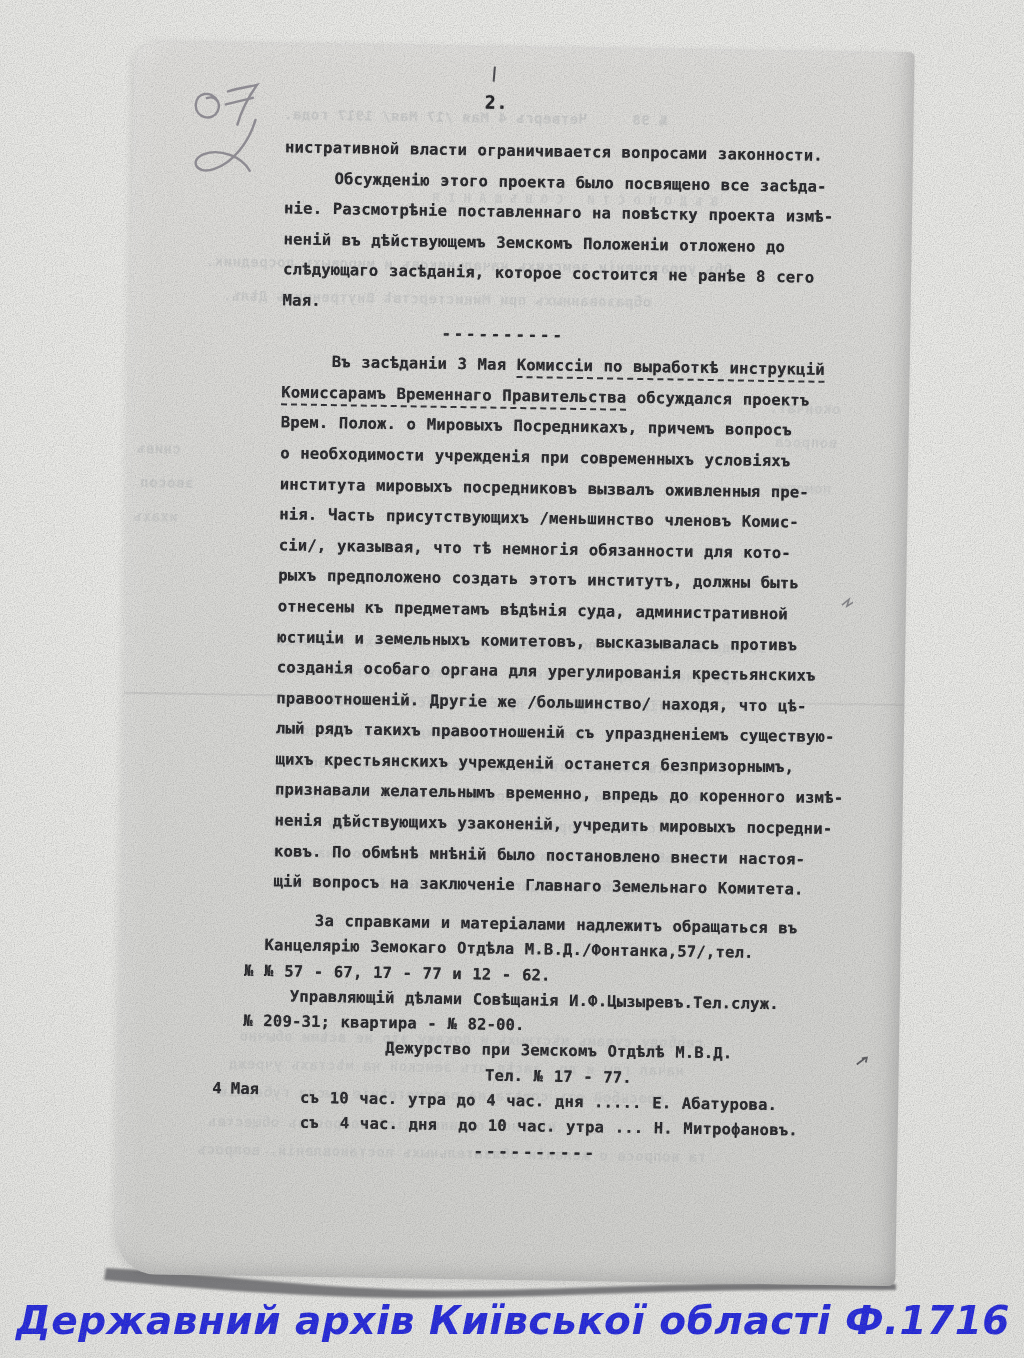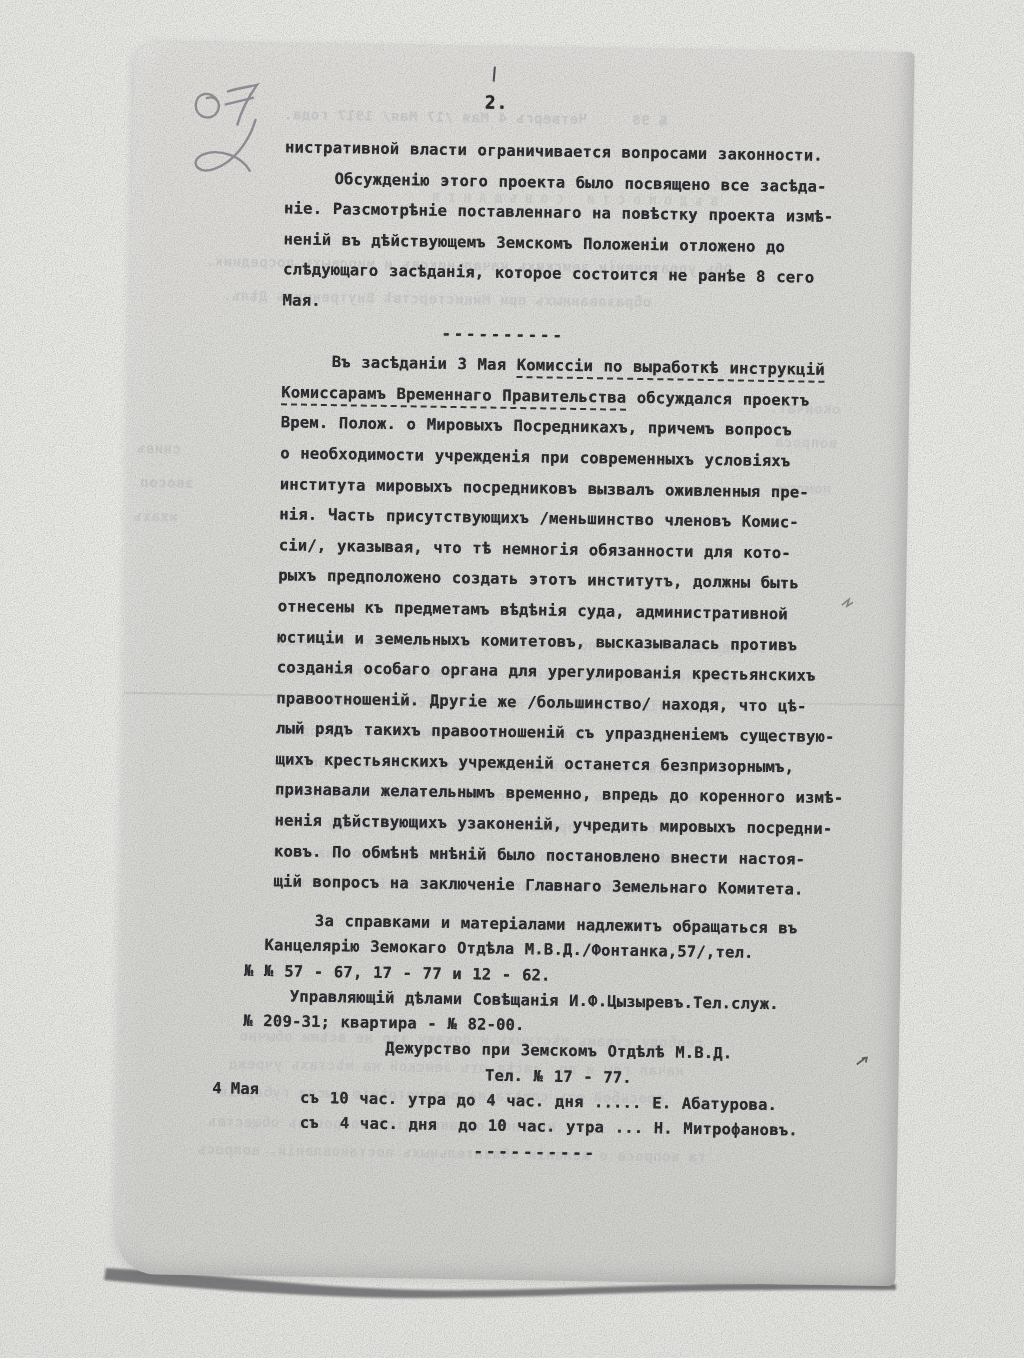--- a/index.html
+++ b/index.html
@@ -160,20 +160,21 @@
 
     <div class="crease"></div>
 
     <svg class="marks" width="780" height="1234">
       <path d="M716,554 l7,-6 l-2,7 l6,-4" stroke="#6a6a70" stroke-width="1.6" fill="none" opacity="0.8"></path>
       <path d="M738,1013 l9,-7 m-4,1 l5,-1 l-1,5" stroke="#4a4a50" stroke-width="1.8" fill="none" opacity="0.9"></path>
     </svg>
 
   </div>
 
+  <div class="caption">Державний архів Київської області Ф.1716</div>
 
   <svg class="grain" width="1024" height="1358">
     <filter id="g">
       <feTurbulence type="fractalNoise" baseFrequency="0.9" numOctaves="2" stitchTiles="stitch"></feTurbulence>
       <feColorMatrix type="matrix" values="0 0 0 0 0.25  0 0 0 0 0.25  0 0 0 0 0.25  0.9 0.9 0.9 0 -1.15"></feColorMatrix>
     </filter>
     <rect width="1024" height="1358" filter="url(#g)"></rect>
   </svg>
 
 </div>

